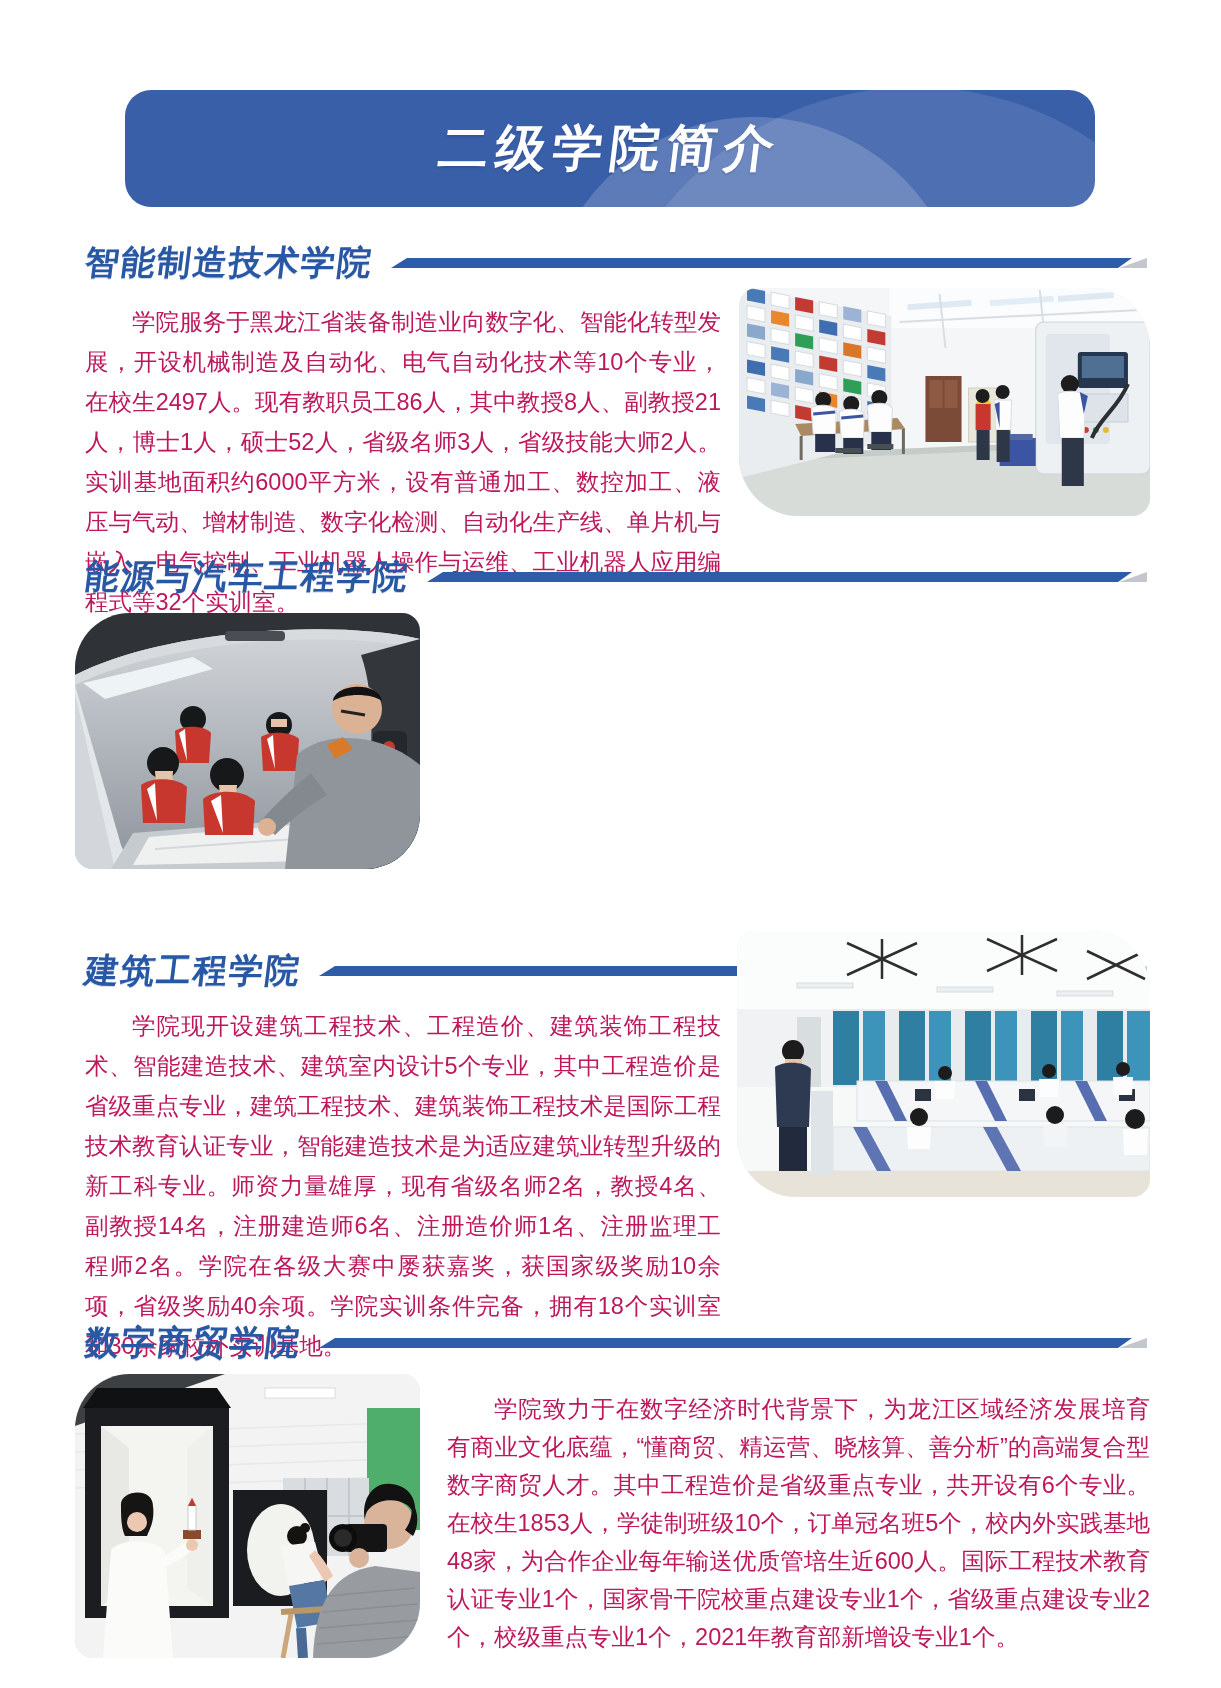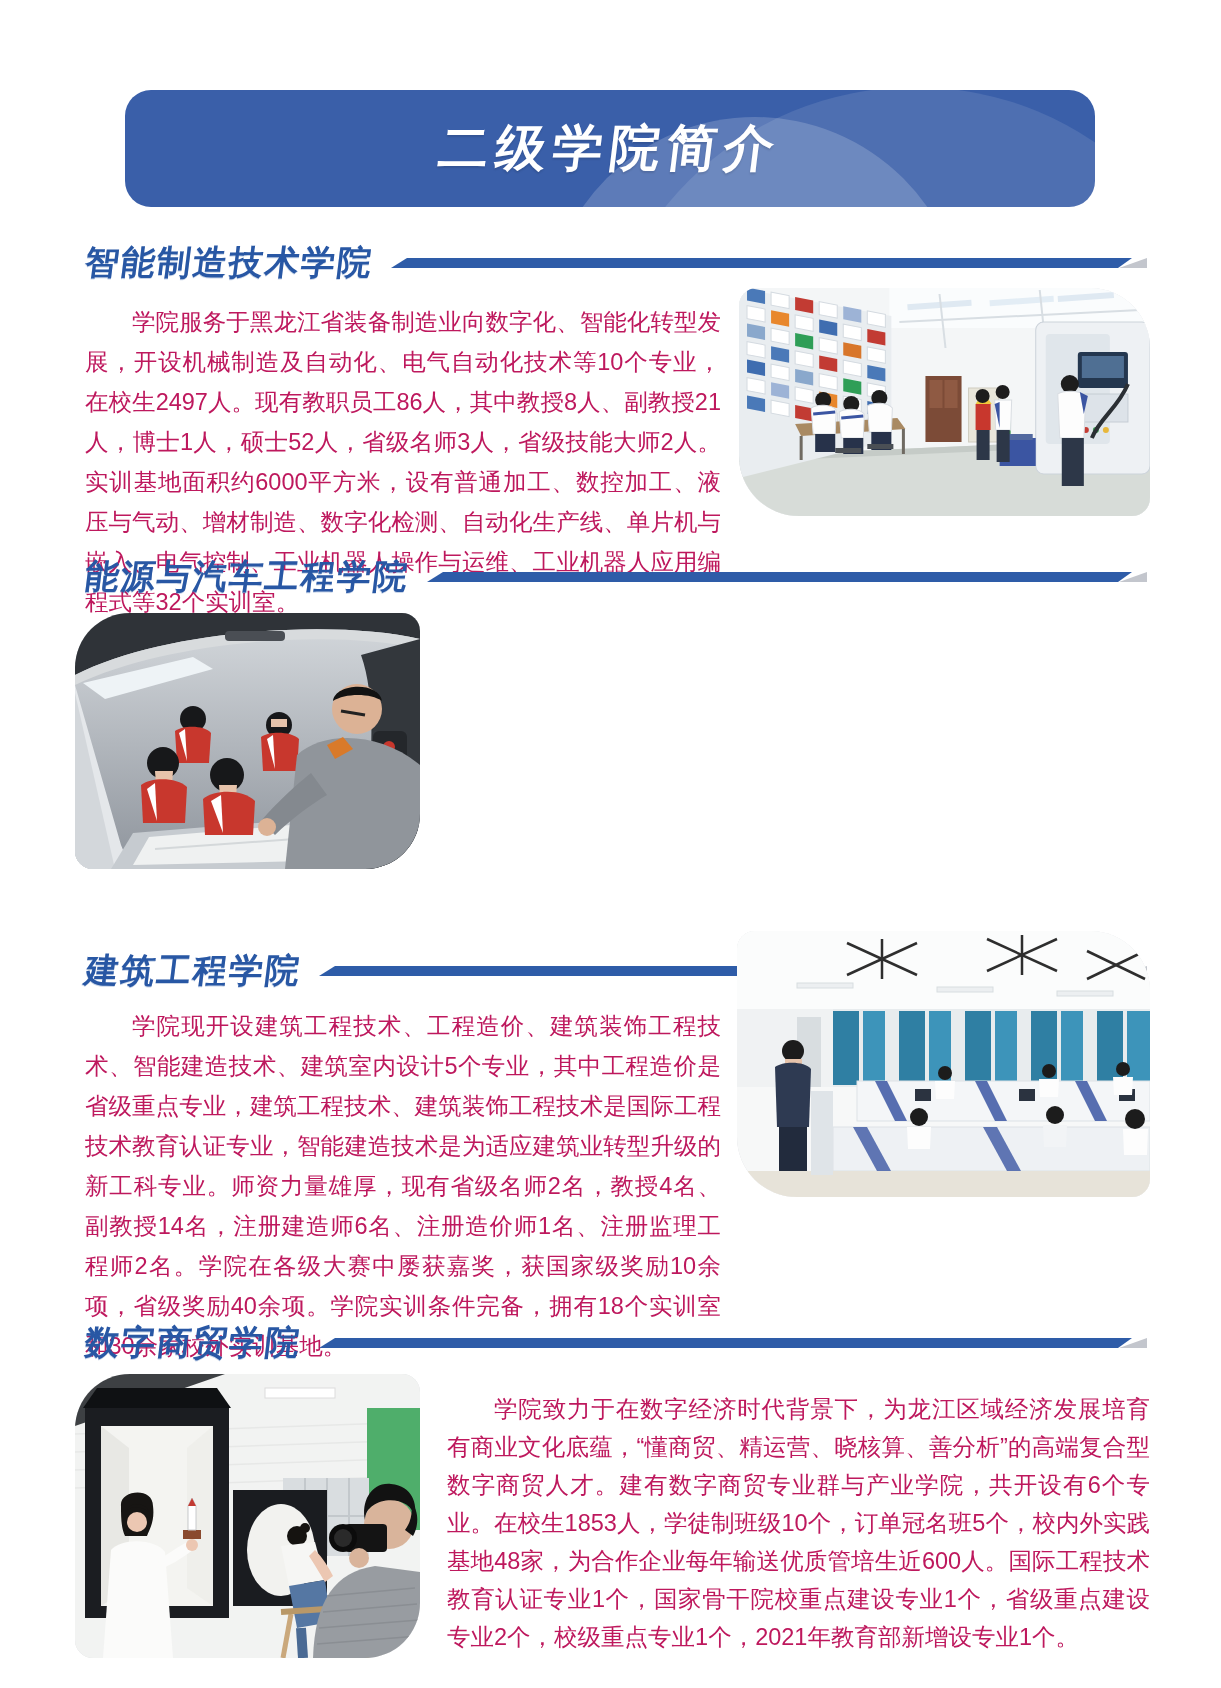--- a/index.html
+++ b/index.html
@@ -424,15 +424,15 @@
         <path d="M290,146 C290,122 336,118 340,144 C342,130 338,112 316,110 C296,108 286,128 290,146 Z" fill="#121212"></path>
         <path d="M336,128 C344,136 344,152 338,162 L330,156 C336,148 338,138 336,128 Z" fill="#121212"></path>
         <rect x="270" y="150" width="42" height="28" rx="4" fill="#141414"></rect>
         <circle cx="268" cy="164" r="14" fill="#0c0c0c"></circle>
         <circle cx="268" cy="164" r="9" fill="#2a2a2a"></circle>
         <circle cx="284" cy="184" r="10" fill="#d9b49b"></circle>
       </g>
     </svg>
   </div>
 
-  <p class="para s4">学院致力于在数字经济时代背景下，为龙江区域经济发展培育有商业文化底蕴，“懂商贸、精运营、晓核算、善分析”的高端复合型数字商贸人才。建有数字商贸专业群与产业学院，共开设有6个专业。在校生1853人，学徒制班级10个，订单冠名班5个，校内外实践基地48家，为合作企业每年输送优质管培生近600人。国际工程技术教育认证专业1个，国家骨干院校重点建设专业1个，省级重点建设专业2个，校级重点专业1个，2021年教育部新增设专业1个。</p>
+  <p class="para s4">学院致力于在数字经济时代背景下，为龙江区域经济发展培育有商业文化底蕴，“懂商贸、精运营、晓核算、善分析”的高端复合型数字商贸人才。其中工程造价是省级重点专业，共开设有6个专业。在校生1853人，学徒制班级10个，订单冠名班5个，校内外实践基地48家，为合作企业每年输送优质管培生近600人。国际工程技术教育认证专业1个，国家骨干院校重点建设专业1个，省级重点建设专业2个，校级重点专业1个，2021年教育部新增设专业1个。</p>
 
 </div>
 
 </body></html>

